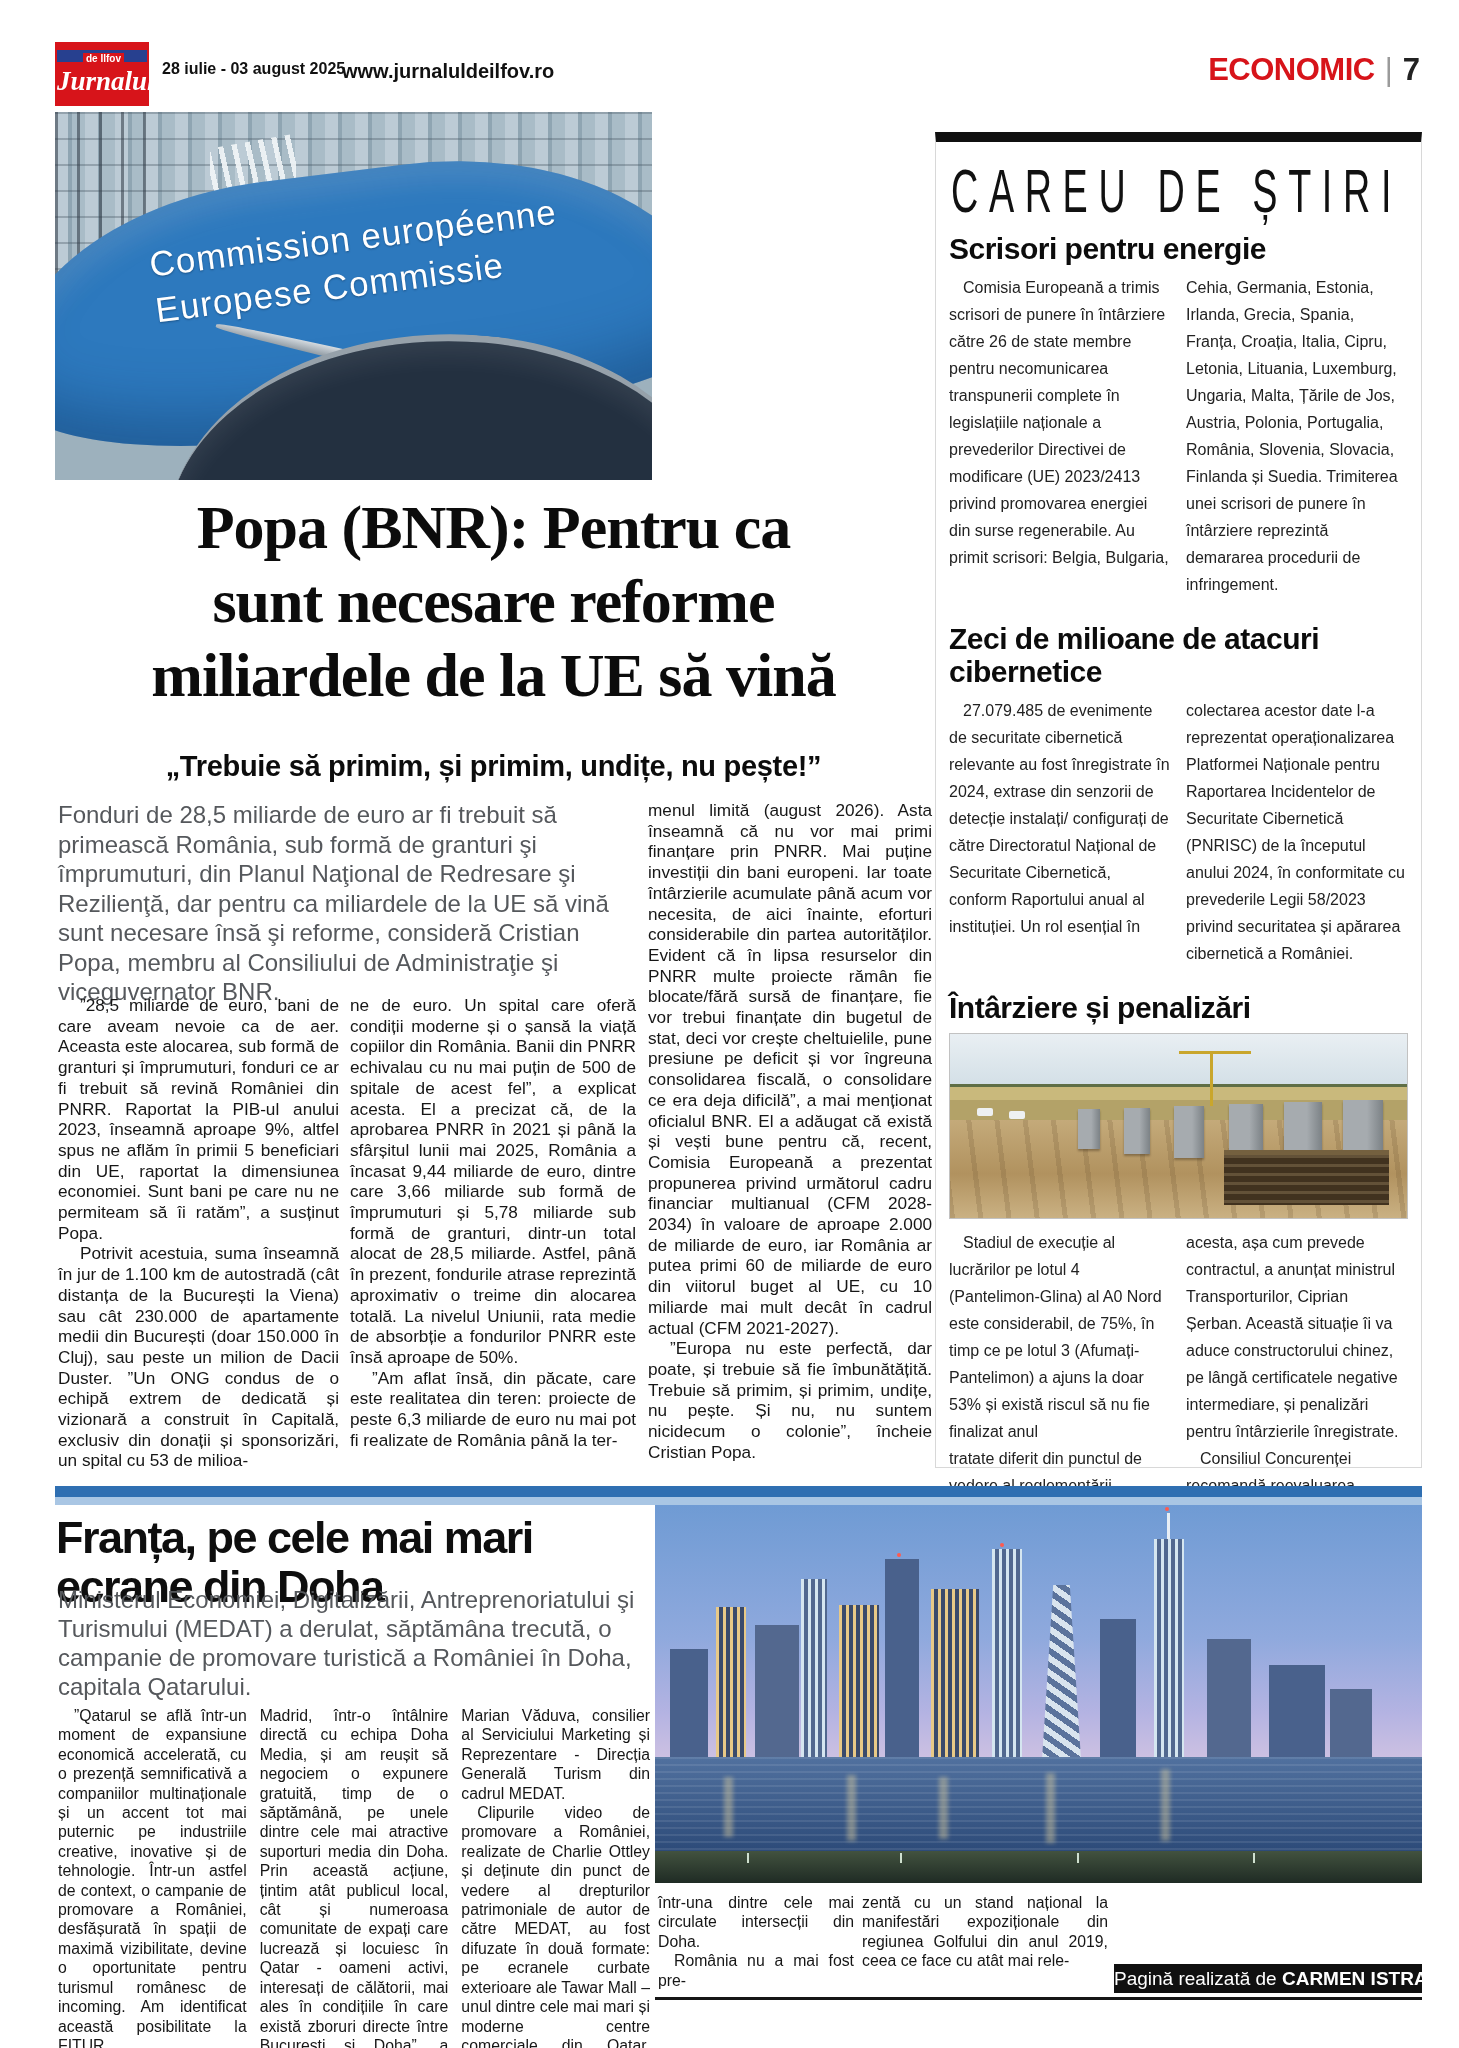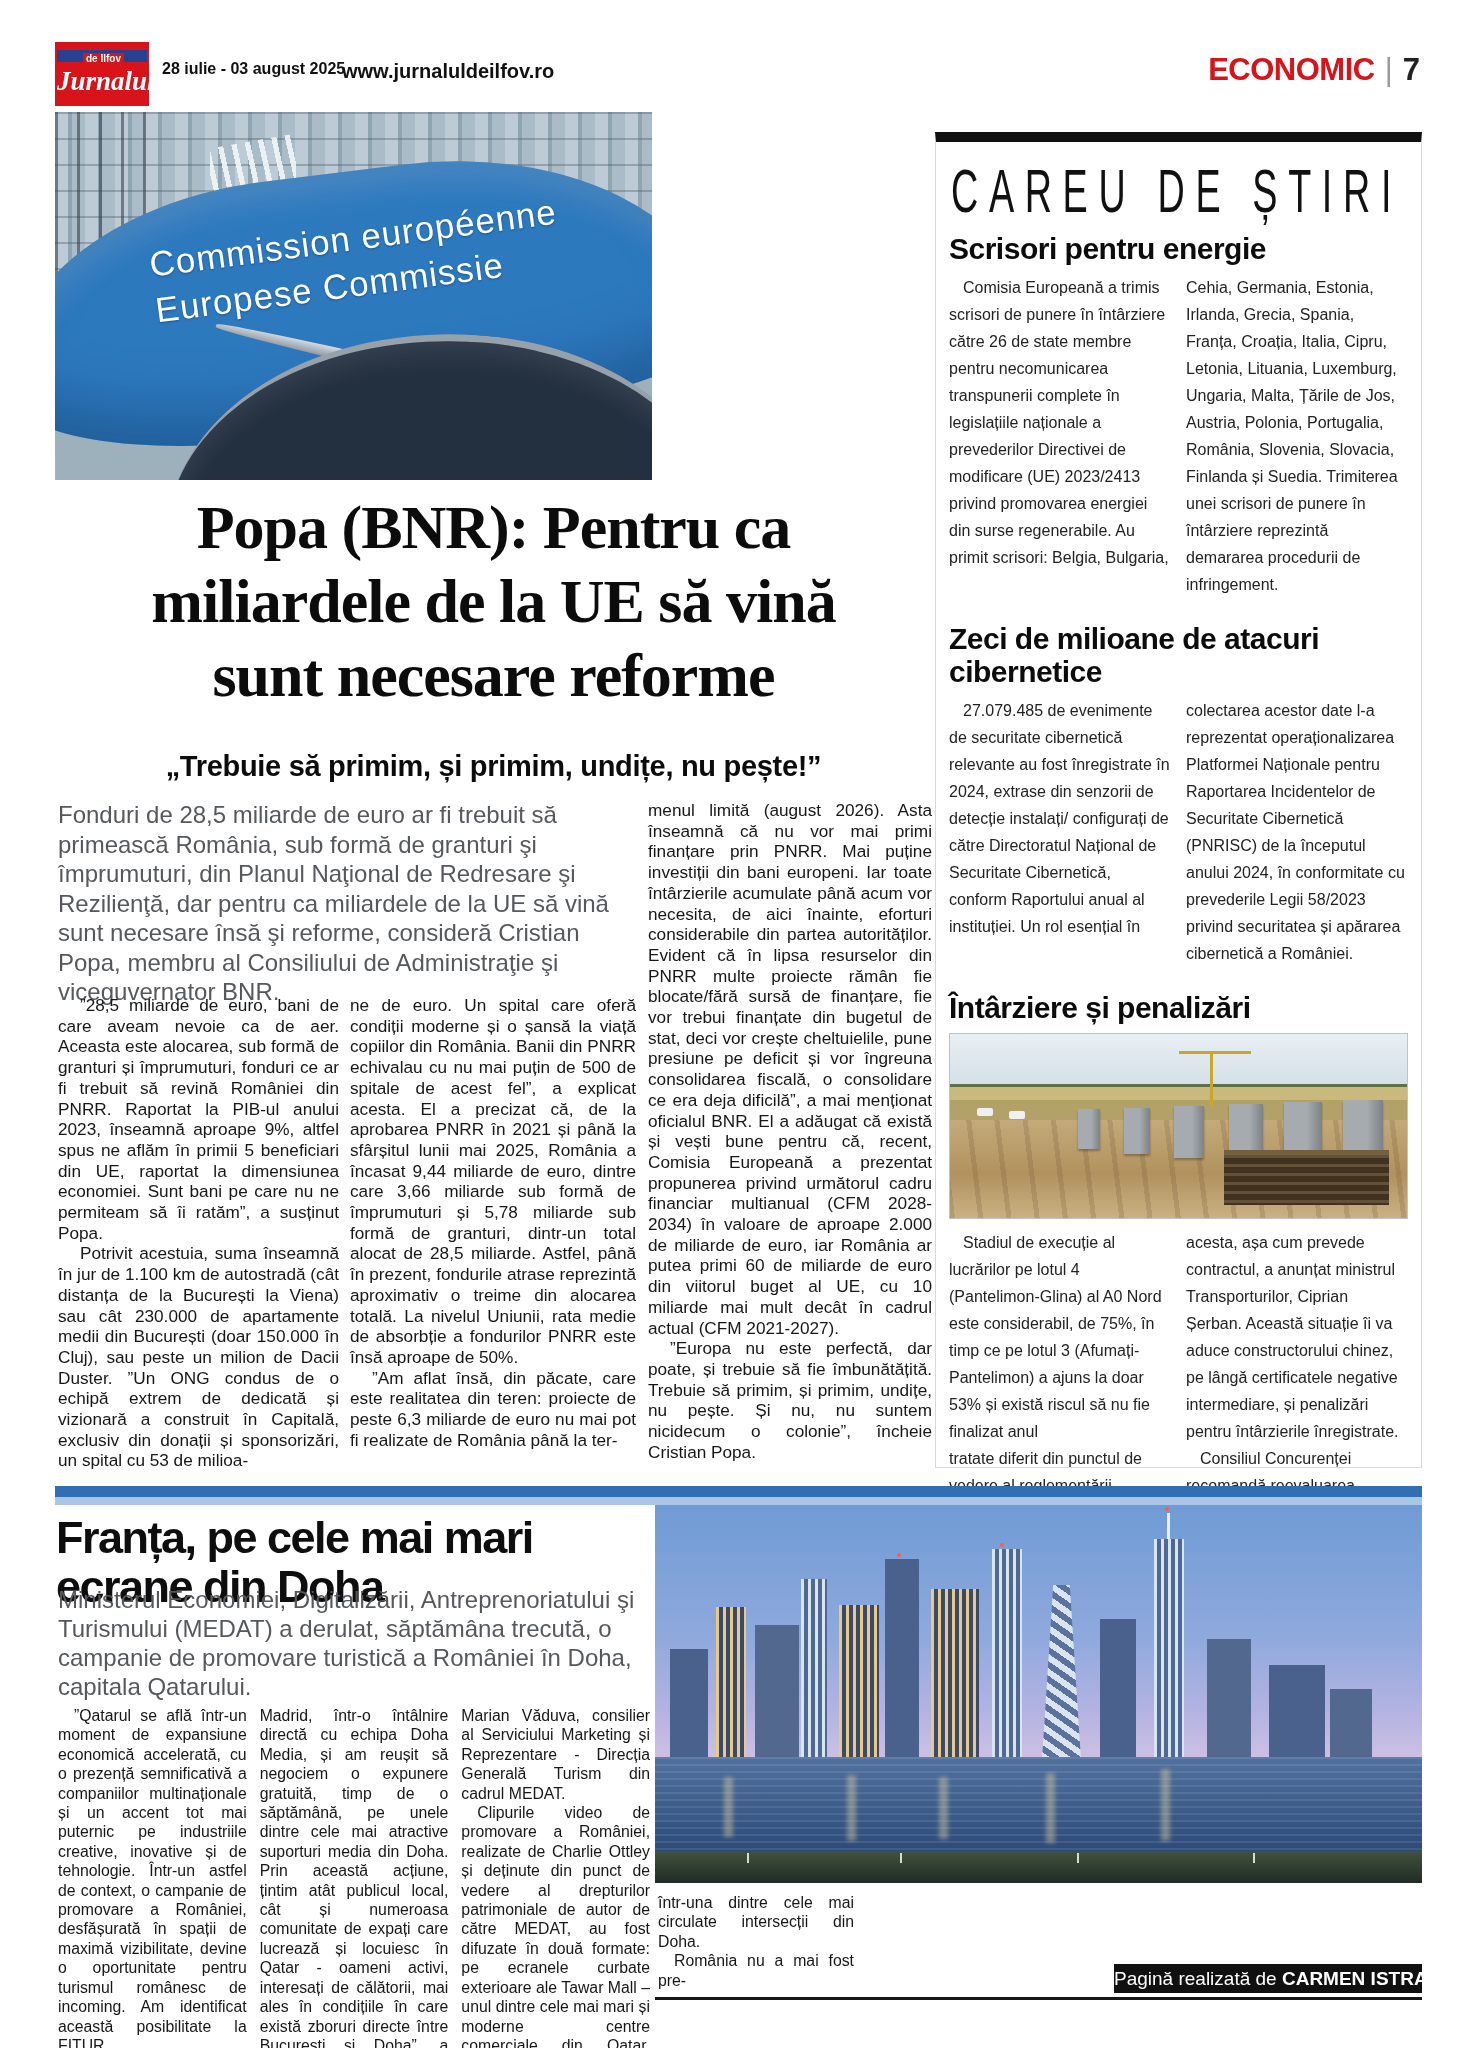--- a/index.html
+++ b/index.html
@@ -154,22 +154,22 @@
     <div class="eu-banner-text">
       <div>Commission européenne</div>
       <div>Europese Commissie</div>
     </div>
     <div class="eu-truss"></div>
     <div class="eu-canopy"></div>
   </div>
 
   <div class="abs headline">
     <span style="display:block">Popa (BNR): Pentru ca</span>
+    <span style="display:block">sunt necesare reforme</span>
     <span style="display:block">miliardele de la UE să vină</span>
-    <span style="display:block">sunt necesare reforme</span>
   </div>
   <div class="abs subtitle">„Trebuie să primim, și primim, undițe, nu pește!”</div>
   <div class="abs lead">Fonduri de 28,5 miliarde de euro ar fi trebuit să primească România, sub formă de granturi şi împrumuturi, din Planul Naţional de Redresare şi Rezilienţă, dar pentru ca miliardele de la UE să vină sunt necesare însă şi reforme, consideră Cristian Popa, membru al Consiliului de Administraţie şi viceguvernator BNR.</div>
 
   <div class="abs bodytext mc1">
     <p class="ind">”28,5 miliarde de euro, bani de care aveam nevoie ca de aer. Aceasta este alocarea, sub formă de granturi și împrumuturi, fonduri ce ar fi trebuit să revină României din PNRR. Raportat la PIB-ul anului 2023, înseamnă aproape 9%, altfel spus ne aflăm în primii 5 beneficiari din UE, raportat la dimensiunea economiei. Sunt bani pe care nu ne permiteam să îi ratăm”, a susținut Popa.</p>
     <p class="ind">Potrivit acestuia, suma înseamnă în jur de 1.100 km de autostradă (cât distanța de la București la Viena) sau cât 230.000 de apartamente medii din București (doar 150.000 în Cluj), sau peste un milion de Dacii Duster. ”Un ONG condus de o echipă extrem de dedicată și vizionară a construit în Capitală, exclusiv din donații și sponsorizări, un spital cu 53 de milioa-</p>
   </div>
   <div class="abs bodytext mc2">
     <p>ne de euro. Un spital care oferă condiții moderne și o șansă la viață copiilor din România. Banii din PNRR echivalau cu nu mai puțin de 500 de spitale de acest fel”, a explicat acesta. El a precizat că, de la aprobarea PNRR în 2021 și până la sfârșitul lunii mai 2025, România a încasat 9,44 miliarde de euro, dintre care 3,66 miliarde sub formă de împrumuturi și 5,78 miliarde sub formă de granturi, dintr-un total alocat de 28,5 miliarde. Astfel, până în prezent, fondurile atrase reprezintă aproximativ o treime din alocarea totală. La nivelul Uniunii, rata medie de absorbție a fondurilor PNRR este însă aproape de 50%.</p>
@@ -287,19 +287,22 @@
     <div class="post" style="left:12%;"></div>
     <div class="post" style="left:32%;"></div>
     <div class="post" style="left:55%;"></div>
     <div class="post" style="left:78%;"></div>
   </div>
 
   <div class="abs bA b-under">
     <p>într-una dintre cele mai circulate intersecții din Doha.</p>
     <p class="ind">România nu a mai fost pre-</p>
   </div>
+  <div class="abs bB b-under">
+    <p>zentă cu un stand național la manifestări expoziționale din regiunea Golfului din anul 2019, ceea ce face cu atât mai rele-</p>
+  </div>
 
   <div class="abs b-rule"></div>
   <div class="abs credit">
     <span>Pagină realizată de </span><b>CARMEN ISTRATE</b>
   </div>
 
 </div>
 
 </body></html>

